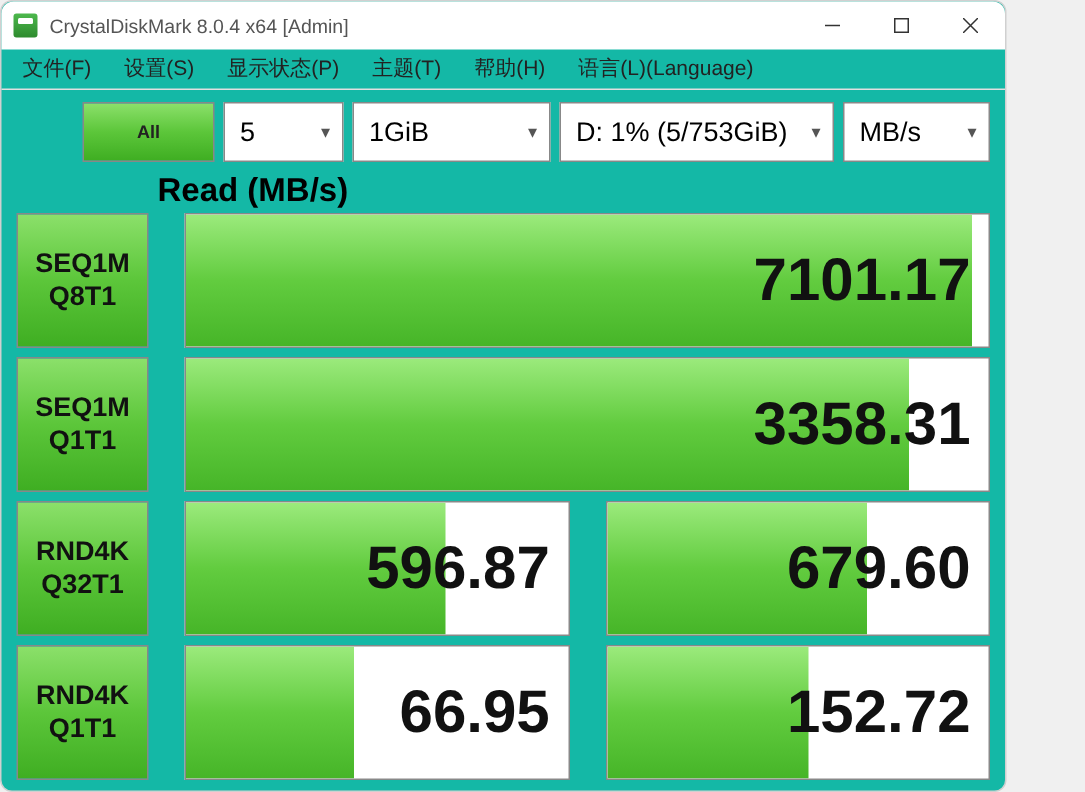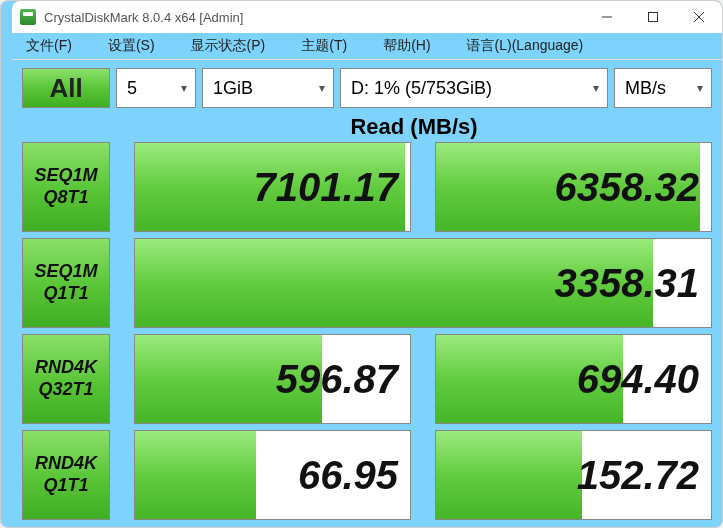--- a/index.html
+++ b/index.html
@@ -4,28 +4,27 @@
 <style>
   * { box-sizing: border-box; margin: 0; padding: 0; }
   body {
     font-family: "Segoe UI", Arial, sans-serif;
     background: #f0f0f0;
     width: 723px;
     height: 528px;
     overflow: hidden;
   }
   .window {
-    width: 723px;
+    width: 671px;
     height: 528px;
-    background: #7dd3fc;
+    background: #14b8a6;
     border: 1px solid #d0d0d0;
     border-radius: 8px;
     display: flex;
     flex-direction: column;
-    padding-left: 11px;
   }
   .titlebar {
     height: 32px;
     display: flex;
     align-items: center;
     padding-left: 8px;
     color: #555;
     font-size: 13px;
     background: #fff;
     border-top-left-radius: 8px;
@@ -50,37 +49,38 @@
     display: flex; align-items: center; justify-content: center;
     color: #555; font-size: 13px; cursor: default;
   }
   .menubar {
     height: 30px;
     display: flex;
     padding: 0 4px;
     border-bottom: 1px solid #e0e0e0;
     font-size: 14px;
     color: #222;
-    gap: 16px;
+    gap: 2px;
   }
   .menuitem { padding: 4px 10px; cursor: default; }
   .controls {
     display: flex;
     gap: 6px;
     padding: 8px 10px 4px 10px;
     align-items: stretch;
   }
   .allbtn {
     width: 88px;
     height: 40px;
     background: linear-gradient(180deg,#8be06a 0%,#5cc63a 50%,#3fae22 100%);
     border: 1px solid #888;
     display: flex; align-items: center; justify-content: center;
-    font-weight: bold; font-size: 26px; color:#222;
+    font-weight: bold; font-size: 12px; color:#222;
     cursor: pointer;
+    margin-left: 44px;
   }
   .sel {
     height: 40px;
     border: 1px solid #888;
     background: #fff;
     font-size: 18px;
     padding: 0 28px 0 10px;
     display: flex; align-items: center;
     position: relative;
     cursor: pointer;
@@ -93,32 +93,31 @@
   .sel.size  { width: 132px; }
   .sel.drive { flex: 1; }
   .sel.unit  { width: 98px; }
   .headers {
     display: flex;
     padding: 2px 10px 2px 10px;
     font-weight: bold;
     font-size: 22px;
   }
   .headers .hspacer { width: 94px; }
-  .headers .hcol { flex: 1; text-align: center; }
+  .headers .hcol { flex: 1; text-align: left; }
   .grid {
     padding: 0 10px 10px 10px;
     display: flex;
     flex-direction: column;
     gap: 6px;
   }
   .row {
     display: flex;
     gap: 24px;
     height: 90px;
-    font-style: italic;
   }
   .testbtn {
     width: 88px;
     border: 1px solid #888;
     background: linear-gradient(180deg,#8be06a 0%,#5cc63a 50%,#3fae22 100%);
     display: flex; flex-direction: column;
     align-items: center; justify-content: center;
     font-weight: bold;
     font-size: 18px;
     color:#111;
@@ -214,24 +213,20 @@
   <div class="grid">
     <div class="row">
       <div class="testbtn">
         <span>SEQ1M</span>
         <span>Q8T1</span>
       </div>
       <div class="cell">
         <div class="fill" style="width:98%"></div>
         <span class="val">7101.17</span>
       </div>
-      <div class="cell">
-        <div class="fill" style="width:96%"></div>
-        <span class="val">6358.32</span>
-      </div>
     </div>
 
     <div class="row">
       <div class="testbtn">
         <span>SEQ1M</span>
         <span>Q1T1</span>
       </div>
       <div class="cell">
         <div class="fill" style="width:90%"></div>
         <span class="val">3358.31</span>
@@ -242,21 +237,21 @@
       <div class="testbtn">
         <span>RND4K</span>
         <span>Q32T1</span>
       </div>
       <div class="cell">
         <div class="fill" style="width:68%"></div>
         <span class="val">596.87</span>
       </div>
       <div class="cell">
         <div class="fill" style="width:68%"></div>
-        <span class="val">694.40</span>
+        <span class="val">679.60</span>
       </div>
     </div>
 
     <div class="row">
       <div class="testbtn">
         <span>RND4K</span>
         <span>Q1T1</span>
       </div>
       <div class="cell">
         <div class="fill" style="width:44%"></div>

